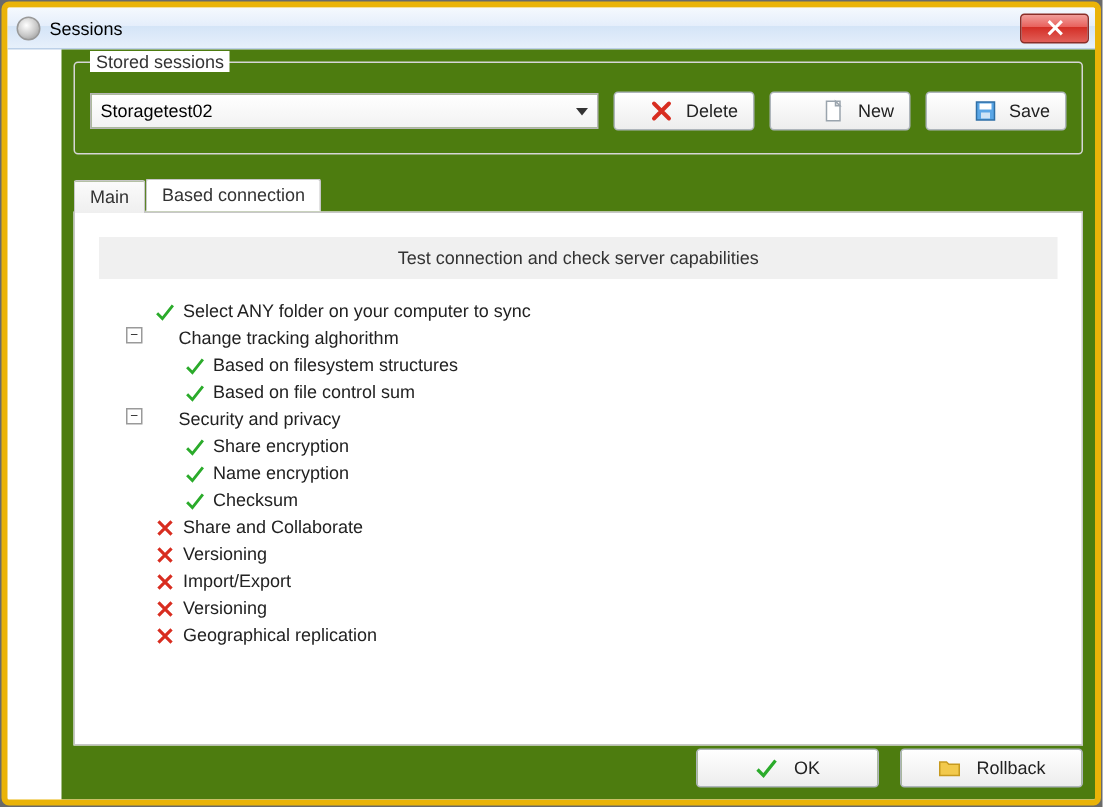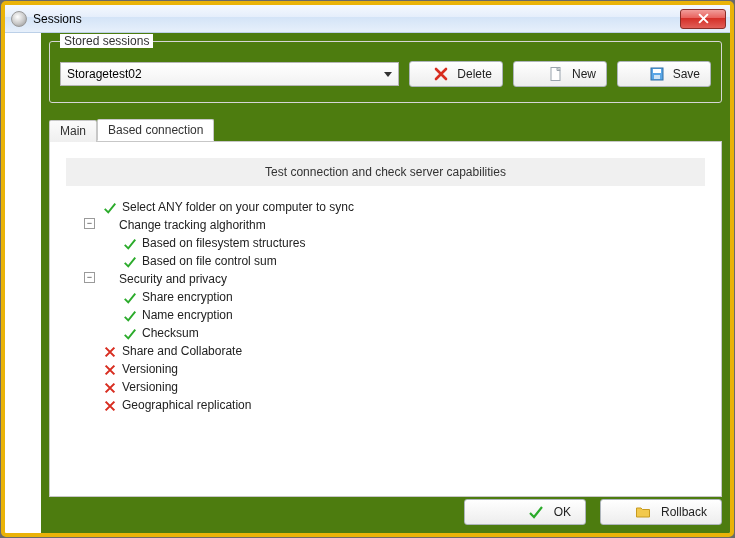--- a/index.html
+++ b/index.html
@@ -178,21 +178,21 @@
   .tree-row .spacer { width: 18px; display:inline-block; }
   .tree-row .node-icon { width: 16px; height: 16px; display:flex; align-items:center; justify-content:center; margin-right: 4px;}
   .check svg, .cross svg { width: 14px; height: 14px; }
   .tree-row .label { color: #222; }
   .footer {
     position: absolute;
     bottom: 8px; right: 8px;
     display: flex;
     gap: 14px;
   }
-  .btn.footer-btn { min-width: 122px; justify-content: flex-end; gap: 10px; padding: 0 14px;}
+  .btn.footer-btn { min-width: 122px; justify-content: center; gap: 10px; padding: 0 14px;}
   .green-check { stroke:#2bab2b; stroke-width:2.2; fill:none; }
   .red-x { stroke:#d82d20; stroke-width:2.4; fill:none; }
 </style>
 </head>
 <body>
 
 <div class="window">
   <div class="titlebar">
     <div class="app-icon"></div>
     <div class="title">Sessions</div>
@@ -347,20 +347,29 @@
           <div class="tree-row">
             <span class="spacer"></span>
             <span class="node-icon cross">
                 <svg viewBox="0 0 16 16">
                   <path class="red-x" d="M3 3 L13 13 M13 3 L3 13"></path>
                 </svg>
               </span>
             <span class="label">Versioning</span>
           </div>
 
+          <div class="tree-row">
+            <span class="spacer"></span>
+            <span class="node-icon cross">
+                <svg viewBox="0 0 16 16">
+                  <path class="red-x" d="M3 3 L13 13 M13 3 L3 13"></path>
+                </svg>
+              </span>
+            <span class="label">Import/Export</span>
+          </div>
 
           <div class="tree-row">
             <span class="spacer"></span>
             <span class="node-icon cross">
                 <svg viewBox="0 0 16 16">
                   <path class="red-x" d="M3 3 L13 13 M13 3 L3 13"></path>
                 </svg>
               </span>
             <span class="label">Versioning</span>
           </div>

